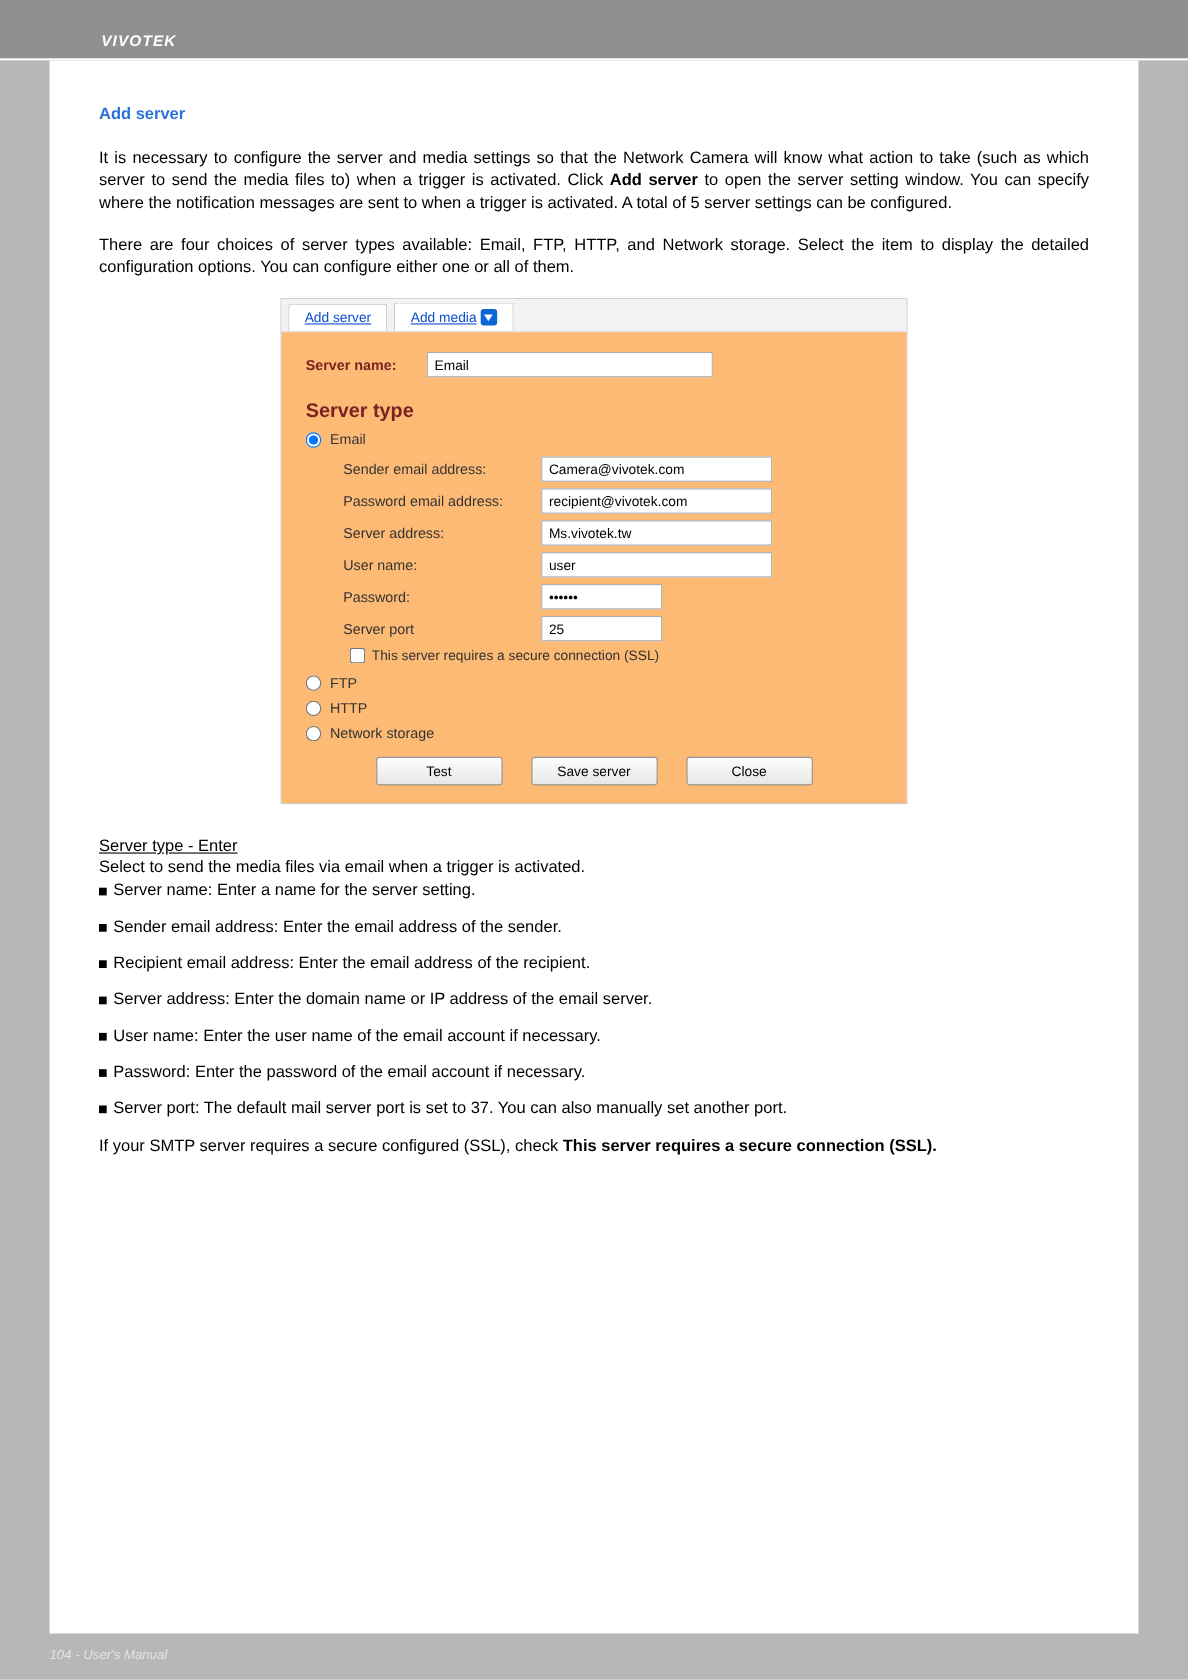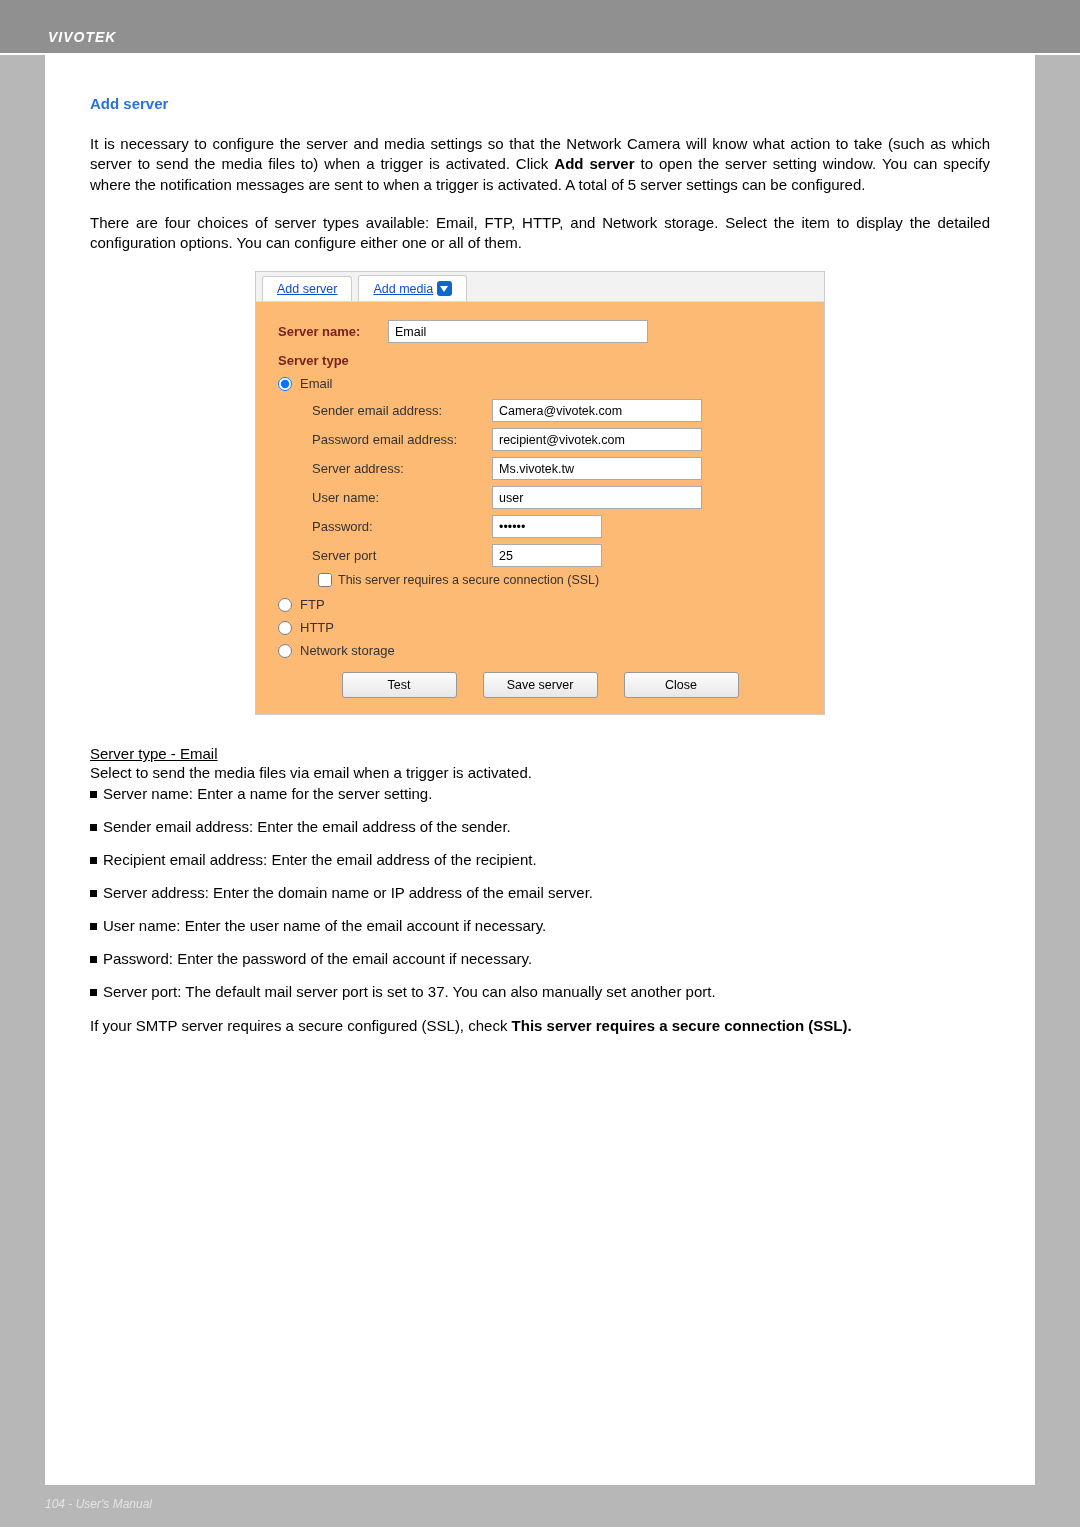--- a/index.html
+++ b/index.html
@@ -7,21 +7,21 @@
     background: #b7b7b7;
     font-family: Arial, Helvetica, sans-serif;
     width: 1080px;
     height: 1527px;
     position: relative;
   }
   .header-band {
     background: #919090;
     height: 55px;
     border-bottom: 2px solid #fff;
-    padding-left: 48px;
+    padding-left: 92px;
     display: flex;
     align-items: flex-end;
     padding-bottom: 8px;
   }
   .brand {
     color: #fff;
     font-style: italic;
     font-weight: bold;
     font-size: 14px;
     letter-spacing: 1px;
@@ -108,21 +108,21 @@
   }
   .row .label { width: 190px; }
   .row input[type=text], .row input[type=password] {
     border: 1px solid #aaa;
     height: 23px;
     padding: 2px 6px;
     font-size: 12.5px;
     width: 210px;
   }
   .server-name-label { font-weight: bold; color: #7a2222; font-size: 13px; }
-  .server-type-label { font-weight: bold; color: #7a2222; font-size: 13px; margin-top: 10px; margin-bottom: 8px; display:block; }
+  .server-type-label { font-weight: bold; color: #7a2222; font-size: 18px; margin-top: 20px; margin-bottom: 8px; display:block; }
   .radio-row { display: flex; align-items: center; gap: 8px; margin-bottom: 8px; font-size: 13px; }
   .radio-group .radio-row { margin-left: 0; }
   .email-fields { margin-top: 6px; margin-bottom: 8px; }
   .email-fields .row { margin-bottom: 6px; }
   .email-fields .row .label { width: 214px; padding-left: 34px; }
   .ssl-row { margin-left: 40px; display: flex; align-items: center; gap: 6px; font-size: 12.5px; margin-top: 4px; margin-bottom: 10px; }
   .panel-buttons { display: flex; justify-content: center; gap: 26px; margin-top: 14px; }
   .panel-buttons button {
     width: 115px;
     height: 26px;
@@ -239,21 +239,21 @@
         <div class="panel-buttons">
           <button>Test</button>
           <button>Save server</button>
           <button>Close</button>
         </div>
 
       </div>
     </div>
   </div>
 
-  <div class="subhead">Server type - Email</div>
+  <div class="subhead">Server type - Enter</div>
   <div>Select to send the media files via email when a trigger is activated.</div>
 
   <div class="bullet-list">
     <div class="bullet">
         <span class="sq"></span>
         <span>Server name: Enter a name for the server setting.</span>
       </div>
     <div class="bullet">
         <span class="sq"></span>
         <span>Sender email address: Enter the email address of the sender.</span>

